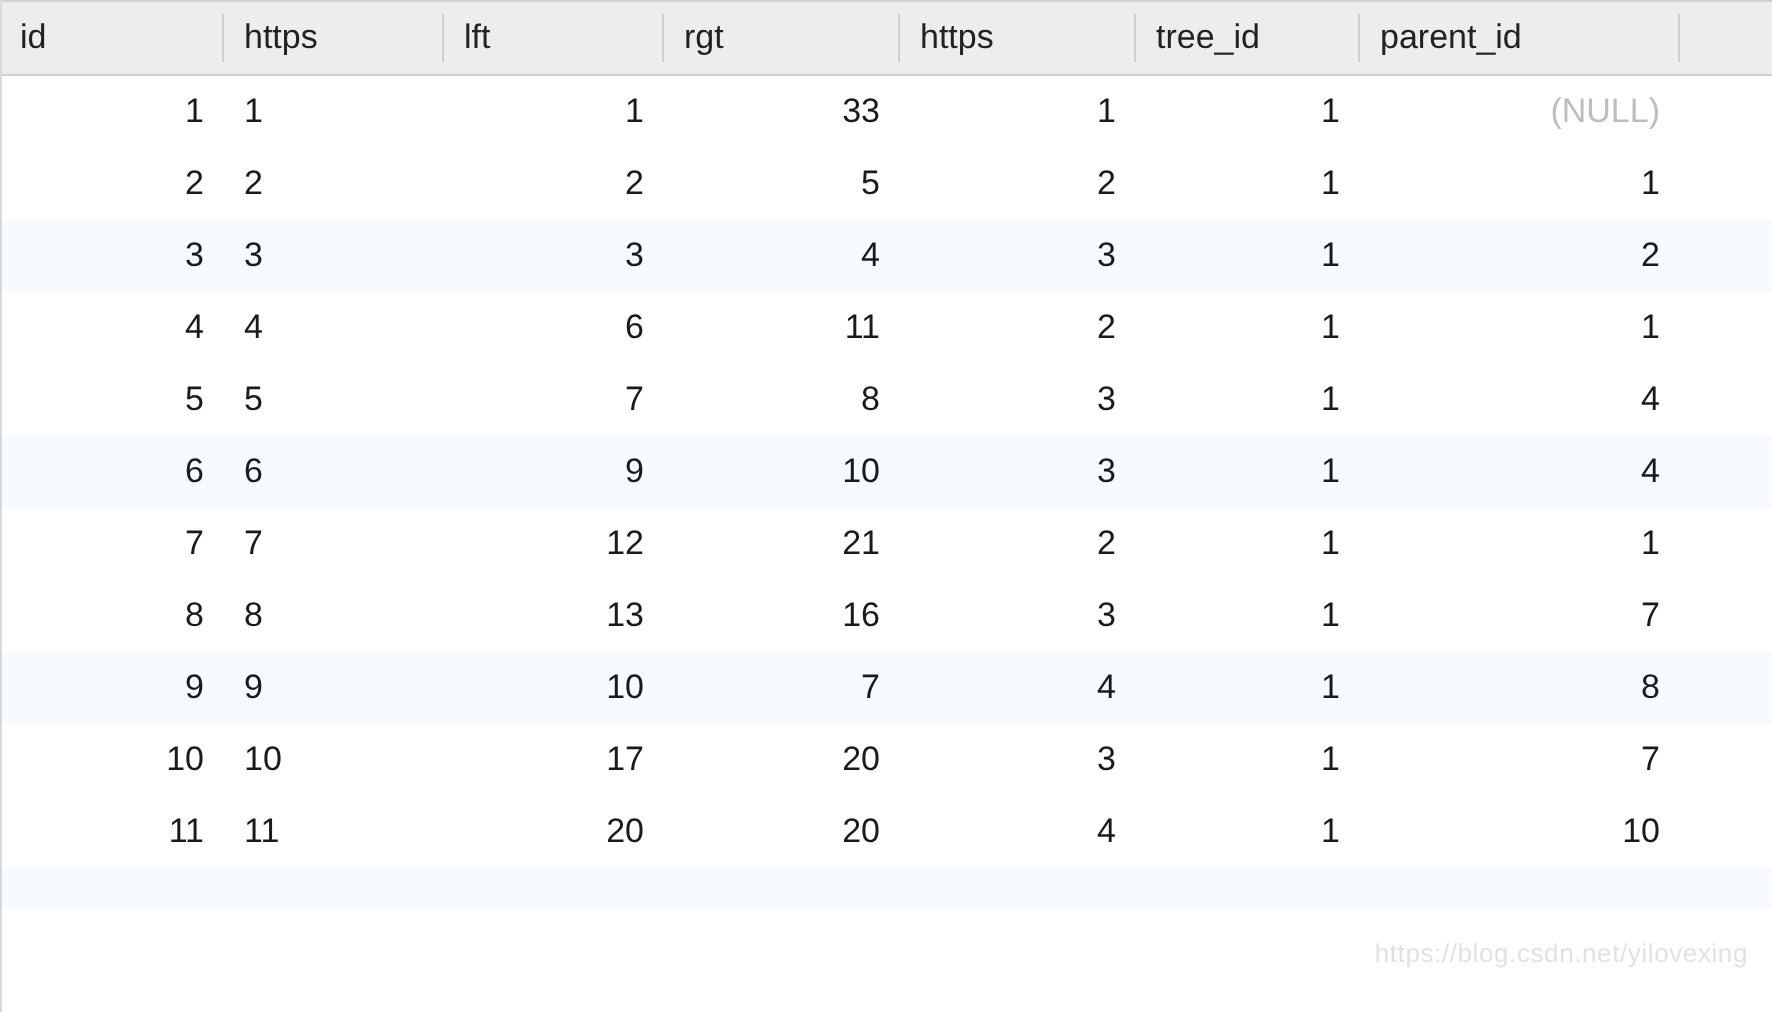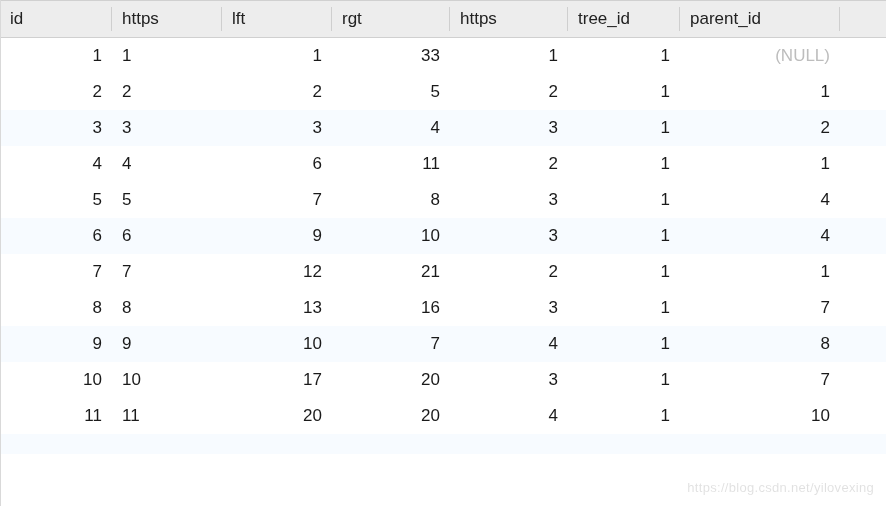--- a/index.html
+++ b/index.html
@@ -41,21 +41,21 @@
     padding: 8px 10px 8px 6px;
     white-space: nowrap;
     overflow: hidden;
   }
   .num { text-align: right; }
   .txt { text-align: left; padding-left: 10px; }
   .row-alt { background: #f7fbff; }
   .null { color: #bdbdbd; text-align: center; }
   .watermark {
     position: fixed;
-    right: 12px; bottom: 11px;
+    right: 12px; bottom: 22px;
     font-size: 13px;
     color: rgba(0,0,0,0.12);
     letter-spacing: 0.3px;
     pointer-events: none;
   }
   .bottom-stripe {
     height: 20px;
     background: #f7fbff;
   }
   .left-border {

